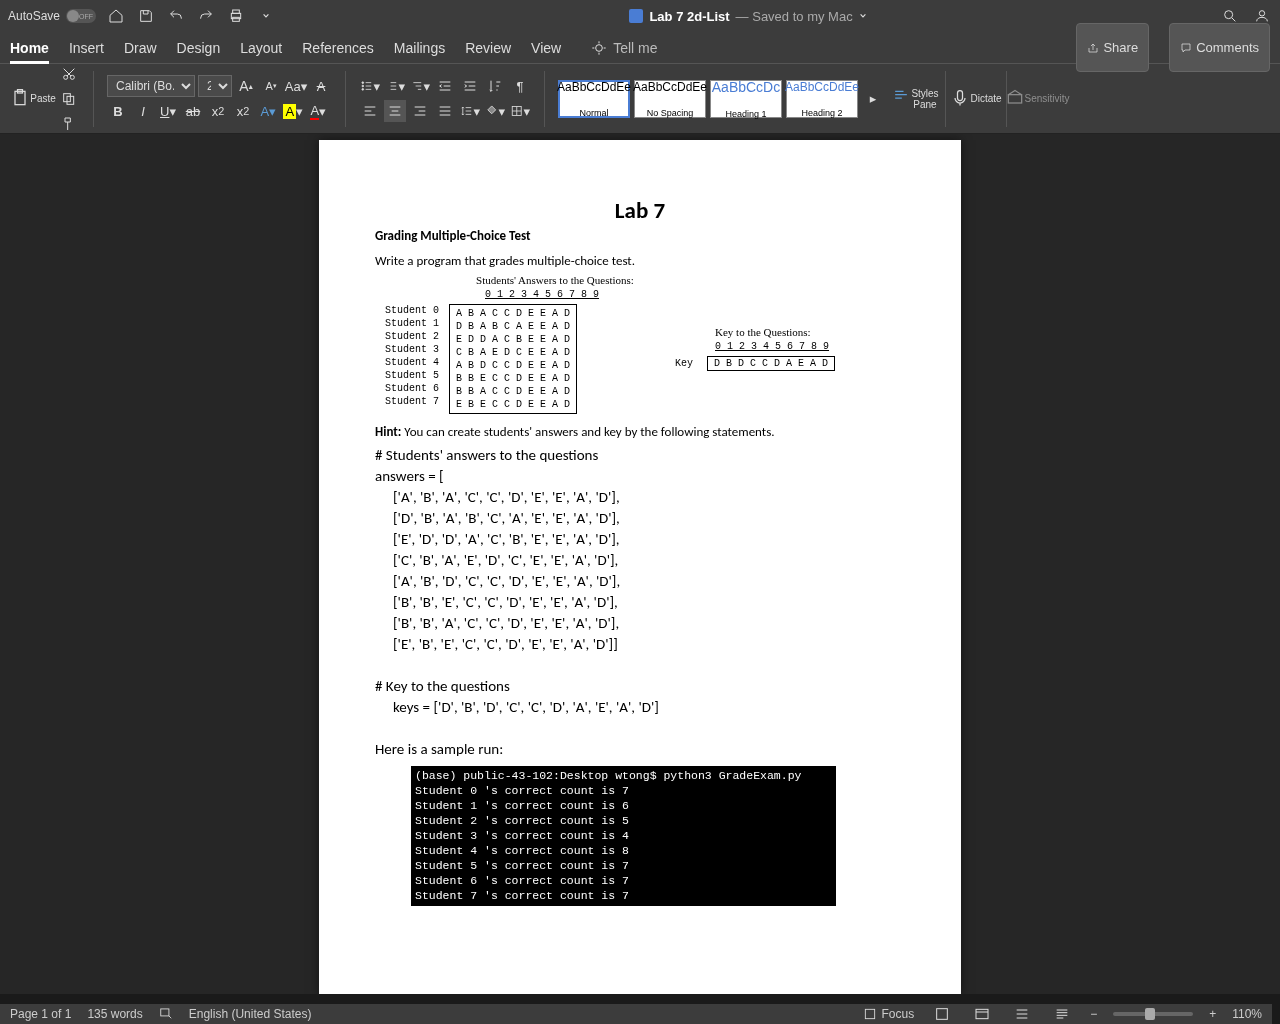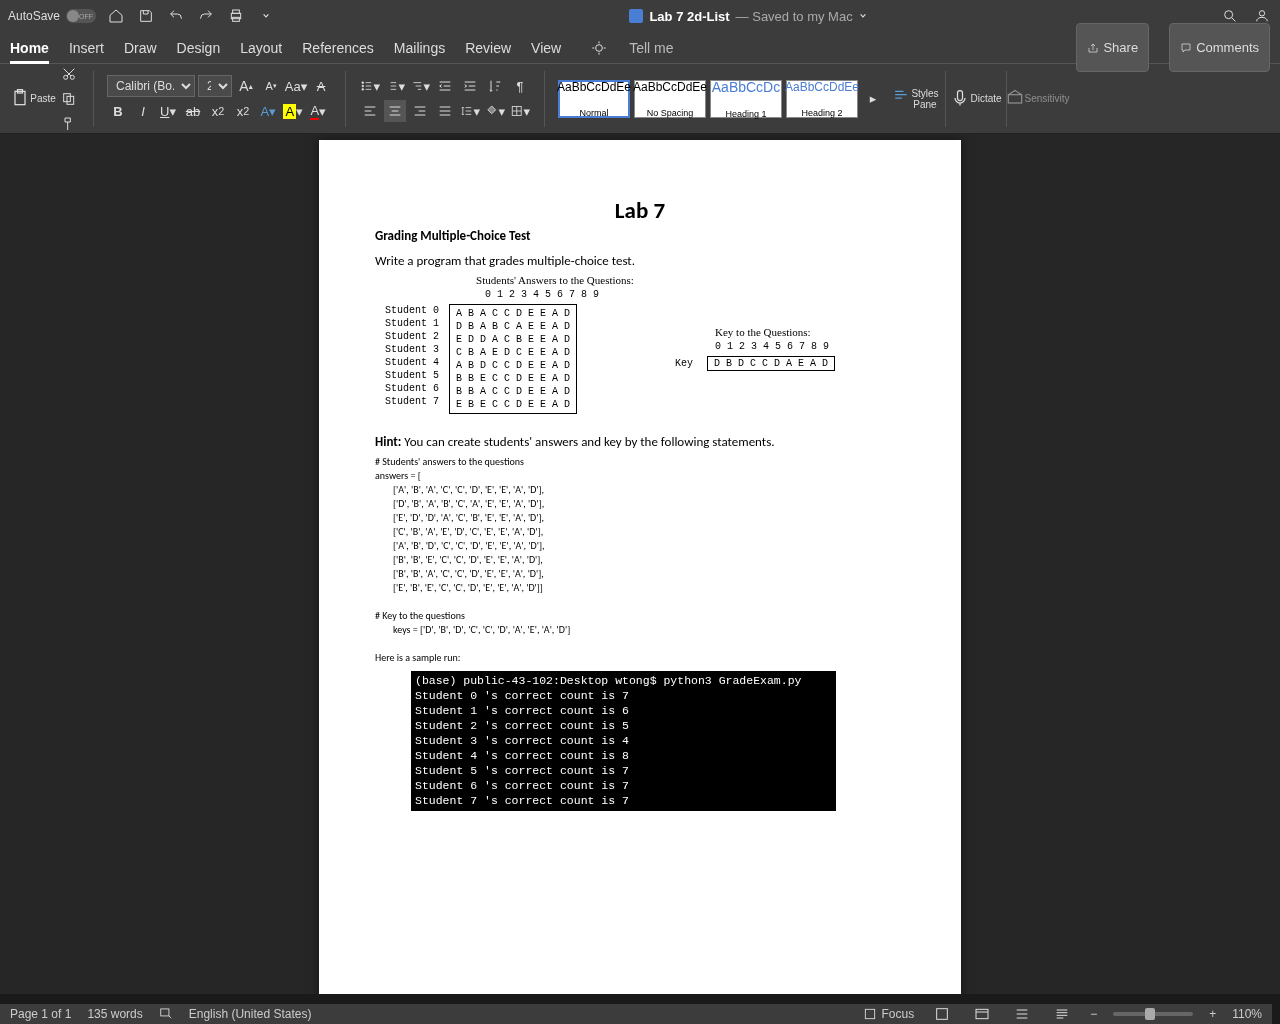--- a/index.html
+++ b/index.html
@@ -16,21 +16,21 @@
 .titlebar .doc-icon { width: 14px; height: 14px; background: #4a7dd4; border-radius: 2px; }
 .titlebar .title { color: #fff; font-weight: 600; }
 .titlebar .subtitle { color: #aaa; }
 .titlebar .right { display: flex; align-items: center; gap: 12px; }
 
 
 .ribbon-tabs { height: 32px; background: #3c3c3c; display: flex; align-items: center; padding: 0 10px; gap: 20px; font-size: 14px; border-bottom: 1px solid #555; }
 .ribbon-tabs .tab { color: #ddd; cursor: pointer; padding: 6px 0; position: relative; }
 .ribbon-tabs .tab.active { color: #fff; font-weight: 600; }
 .ribbon-tabs .tab.active::after { content: ""; position: absolute; bottom: -2px; left: 0; right: 0; height: 3px; background: #fff; }
-.ribbon-tabs .tellme { display: flex; align-items: center; gap: 22px; color: #bbb; margin-left: 10px; }
+.ribbon-tabs .tellme { display: flex; align-items: center; gap: 6px; color: #bbb; margin-left: 10px; }
 .ribbon-tabs .spacer { flex: 1; }
 .ribbon-tabs .action-btn { background: #555; border: 1px solid #666; padding: 16px 10px; border-radius: 4px; font-size: 13px; display: flex; align-items: center; gap: 4px; cursor: pointer; }
 
 
 .ribbon { height: 70px; background: #3c3c3c; display: flex; align-items: center; padding: 0 8px; gap: 6px; border-bottom: 1px solid #222; }
 .ribbon .group { display: flex; align-items: center; gap: 4px; padding: 0 4px; }
 .ribbon .sep { width: 1px; height: 56px; background: #555; margin: 0 3px; }
 .ribbon .big-btn { display: flex; flex-direction: row; align-items: center; justify-content: center; width: 42px; height: 60px; font-size: 10px; cursor: pointer; }
 .ribbon .sm-btn { width: 22px; height: 22px; display: flex; align-items: center; justify-content: center; cursor: pointer; font-size: 13px; color: #ddd; border: 1px solid transparent; }
 .ribbon .col { display: flex; flex-direction: column; gap: 3px; }
@@ -49,25 +49,25 @@
 
 .doc-area { height: 860px; background: #262626; overflow: auto; display: flex; justify-content: center; padding-top: 6px; }
 .page { width: 642px; min-height: 830px; background: #fff; color: #000; padding: 56px 56px 30px 56px; box-shadow: 0 0 10px rgba(0,0,0,0.5); position: relative; }
 .page h1 { text-align: center; font-family: Calibri, sans-serif; font-size: 23px; font-weight: 700; margin-bottom: 4px; }
 .page h3 { font-family: Calibri, sans-serif; font-size: 13px; font-weight: 700; margin-bottom: 10px; }
 .page p { font-family: Calibri, sans-serif; font-size: 13px; margin-bottom: 6px; }
 .caption { font-family: "Times New Roman", serif; font-size: 11px; text-align: center; }
 .mono { font-family: "Courier New", monospace; font-size: 10px; line-height: 1.3; }
 .students-block { display: flex; gap: 10px; margin: 4px 0 10px 10px; }
 .answers-box { border: 1px solid #000; padding: 2px 6px; }
-.indices { font-family: "Courier New", monospace; font-size: 10px; margin-top: 3px; }
+.indices { font-family: "Courier New", monospace; font-size: 10px; margin-top: 3px; text-decoration: underline; }
 .key-block { margin-left: 60px; margin-top: 52px; }
 .key-row { display: flex; gap: 14px; align-items: center; margin-top: 4px; }
 .key-box { border: 1px solid #000; padding: 0 6px; }
-.code-lines { font-family: Calibri, sans-serif; font-size: 10px; line-height: 1.4; }
+.code-lines { font-family: Calibri, sans-serif; font-size: 15px; line-height: 1.4; }
 .code-lines .indent { padding-left: 18px; }
 .terminal { background: #000; color: #fff; font-family: "Courier New", monospace; font-size: 11.5px; line-height: 1.3; padding: 3px 4px; margin: 6px 0 0 36px; width: 425px; white-space: pre; }
 
 
 .statusbar { height: 20px; background: #3c3c3c; display: flex; align-items: center; padding: 0 10px; gap: 16px; font-size: 12px; color: #ccc; position: fixed; bottom: 0; left: 0; right: 8px; }
 .statusbar .spacer { flex: 1; }
 .statusbar .view-btn { width: 24px; height: 20px; display: flex; align-items: center; justify-content: center; cursor: pointer; }
 .statusbar .zoom-slider { width: 80px; height: 4px; background: #666; position: relative; border-radius: 2px; }
 .statusbar .zoom-slider::after { content: ""; position: absolute; left: 40%; top: -4px; width: 10px; height: 12px; background: #aaa; border-radius: 2px; }
 
@@ -388,21 +388,21 @@
       <div class="key-block">
         <div class="caption" style="text-align:left">Key to the Questions:</div>
         <div class="indices">0 1 2 3 4 5 6 7 8 9</div>
         <div class="key-row">
           <span class="mono" style="margin-left:-40px">Key</span>
           <span class="key-box mono">D B D C C D A E A D</span>
         </div>
       </div>
     </div>
 
-    <p style="margin-top:10px"><b>Hint:</b><span> You can create students' answers and key by the following statements.</span></p>
+    <p style=""><b>Hint:</b><span> You can create students' answers and key by the following statements.</span></p>
     <div class="code-lines" id="code-lines">
         <div># Students' answers to the questions</div>
         <div>answers = [</div>
         <div class="indent">['A', 'B', 'A', 'C', 'C', 'D', 'E', 'E', 'A', 'D'],</div>
         <div class="indent">['D', 'B', 'A', 'B', 'C', 'A', 'E', 'E', 'A', 'D'],</div>
         <div class="indent">['E', 'D', 'D', 'A', 'C', 'B', 'E', 'E', 'A', 'D'],</div>
         <div class="indent">['C', 'B', 'A', 'E', 'D', 'C', 'E', 'E', 'A', 'D'],</div>
         <div class="indent">['A', 'B', 'D', 'C', 'C', 'D', 'E', 'E', 'A', 'D'],</div>
         <div class="indent">['B', 'B', 'E', 'C', 'C', 'D', 'E', 'E', 'A', 'D'],</div>
         <div class="indent">['B', 'B', 'A', 'C', 'C', 'D', 'E', 'E', 'A', 'D'],</div>

